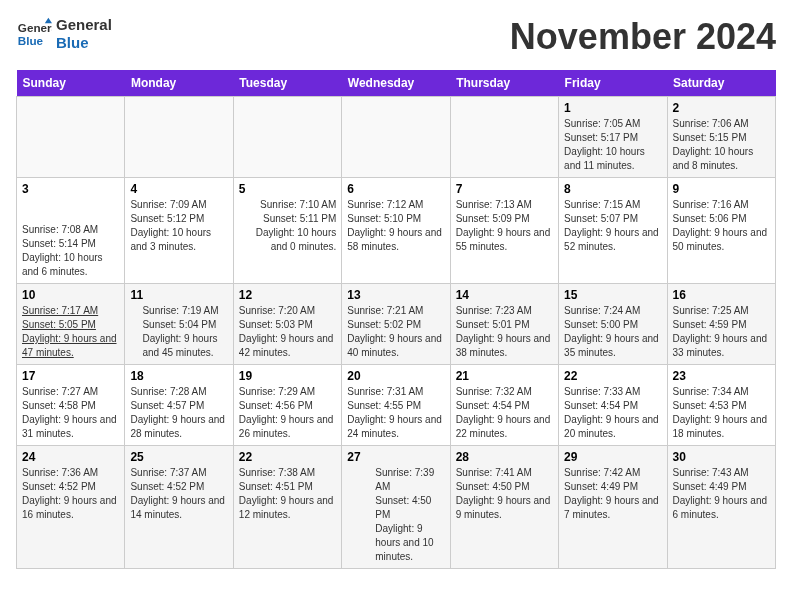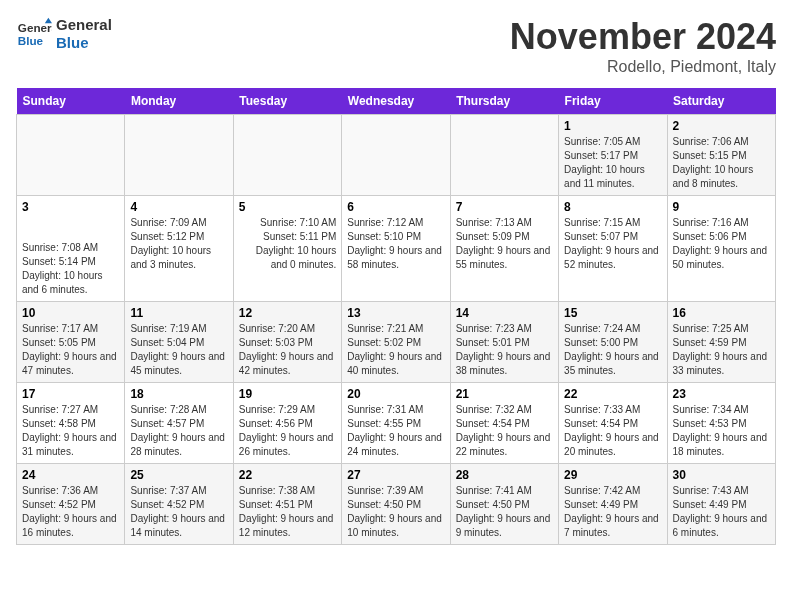--- a/index.html
+++ b/index.html
@@ -89,21 +89,20 @@
       <text x="2" y="32" font-size="13" font-weight="bold" fill="#1a6bb5">Blue</text>
       <polygon points="32,8 40,8 36,2" fill="#1a6bb5"></polygon>
     </svg>
     <div style="font-size:15px; font-weight:bold; line-height:1.2;">
       <div><span style="color:#333">General</span></div>
       <div><span style="color:#1a6bb5">Blue</span></div>
     </div>
   </div>
   <div class="title-section">
     <div class="month-title">November 2024</div>
-    <div class="subtitle">Rodello, Piedmont, Italy</div>
   </div>
 </div>
 
 <table>
   <thead>
     <tr id="weekday-header">
     <th>Sunday</th>
         <th>Monday</th>
         <th>Tuesday</th>
         <th>Wednesday</th>
@@ -172,27 +171,27 @@
         <td>
           <span class="day-number">9</span>
           <div class="day-info" style="white-space: pre-line;">Sunrise: 7:16 AM
 Sunset: 5:06 PM
 Daylight: 9 hours and 50 minutes.</div>
         </td>
       </tr>
       <tr>
         <td>
           <span class="day-number">10</span>
-          <div class="day-info" style="white-space: pre-line;">Sunrise: 7:17 AM
+          <div class="day-info" style="white-space: pre-line; text-decoration: underline;">Sunrise: 7:17 AM
 Sunset: 5:05 PM
 Daylight: 9 hours and 47 minutes.</div>
         </td>
         <td>
           <span class="day-number">11</span>
-          <div class="day-info" style="white-space: pre-line;">Sunrise: 7:19 AM
+          <div class="day-info" style="white-space: pre-line; margin-left: 12px;">Sunrise: 7:19 AM
 Sunset: 5:04 PM
 Daylight: 9 hours and 45 minutes.</div>
         </td>
         <td>
           <span class="day-number">12</span>
           <div class="day-info" style="white-space: pre-line;">Sunrise: 7:20 AM
 Sunset: 5:03 PM
 Daylight: 9 hours and 42 minutes.</div>
         </td>
         <td>
@@ -278,21 +277,21 @@
 Daylight: 9 hours and 14 minutes.</div>
         </td>
         <td>
           <span class="day-number">22</span>
           <div class="day-info" style="white-space: pre-line;">Sunrise: 7:38 AM
 Sunset: 4:51 PM
 Daylight: 9 hours and 12 minutes.</div>
         </td>
         <td>
           <span class="day-number">27</span>
-          <div class="day-info" style="white-space: pre-line;">Sunrise: 7:39 AM
+          <div class="day-info" style="white-space: pre-line; margin-left: 28px;">Sunrise: 7:39 AM
 Sunset: 4:50 PM
 Daylight: 9 hours and 10 minutes.</div>
         </td>
         <td>
           <span class="day-number">28</span>
           <div class="day-info" style="white-space: pre-line;">Sunrise: 7:41 AM
 Sunset: 4:50 PM
 Daylight: 9 hours and 9 minutes.</div>
         </td>
         <td>

